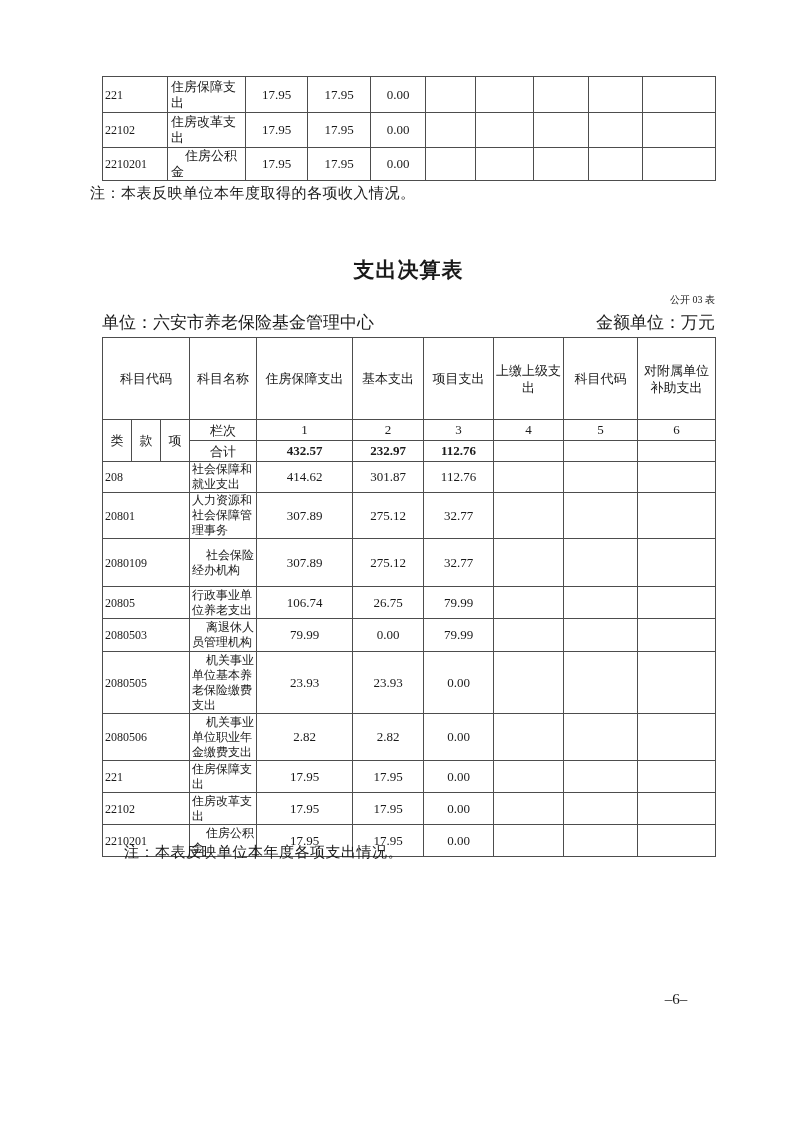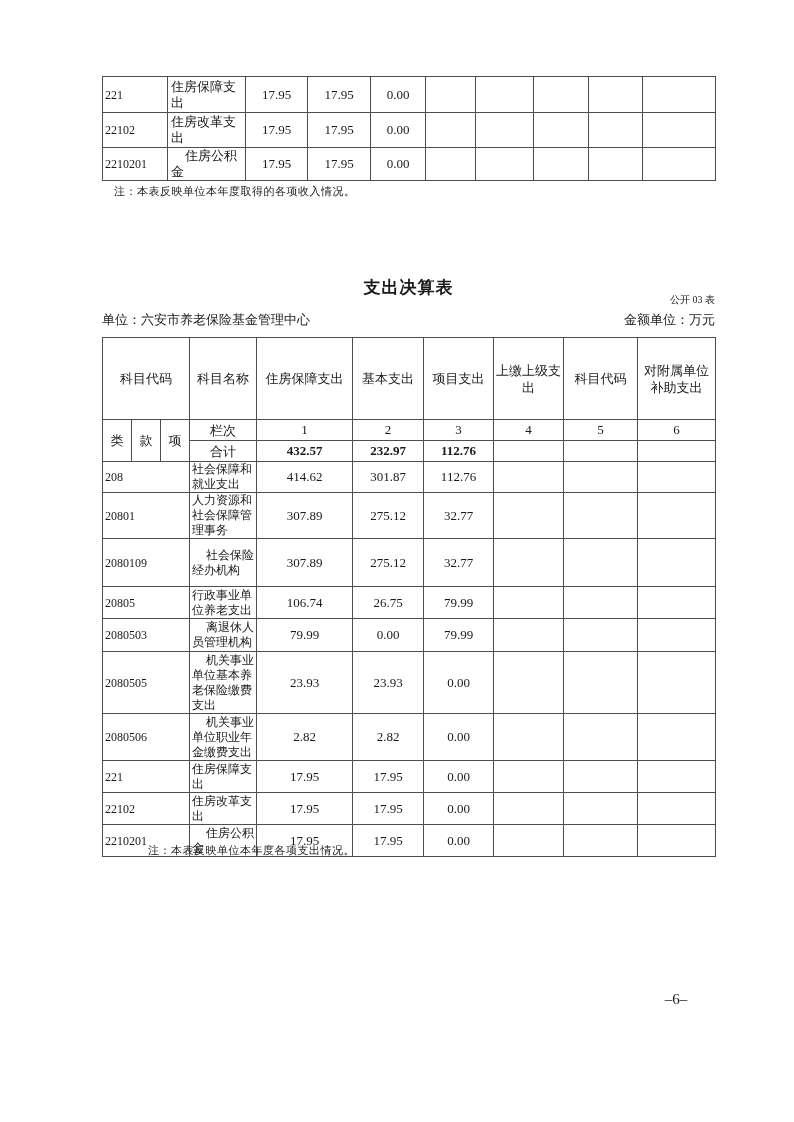--- a/index.html
+++ b/index.html
@@ -19,38 +19,37 @@
   td.code{text-align:left;font-size:12px;padding:0 2px;line-height:14px;}
   td.name{text-align:left;font-size:12px;padding:0 2px;line-height:15px;}
   td.name.indent{text-indent:14px;}
   td.num{text-align:center;font-size:13px;padding:0 1px;}
   td.hdr{text-align:center;font-size:13px;line-height:17px;padding:0 2px;}
   .bold{font-weight:bold;}
 
   .income-table{left:102px;top:76px;width:613px;}
   .income-table td.name{font-size:13px;line-height:16px;padding:0 3px;}
 
-  .note{position:absolute;left:114px;font-size:11px;letter-spacing:0.5px;}
+  .note{position:absolute;left:90px;font-size:15px;letter-spacing:0.5px;}
   .note-income{top:184px;}
   .note-expense{top:843px;margin-left:34px;}
 
   .doc-title{
     position:absolute;left:102px;top:256px;width:613px;height:32px;
-    text-align:center;font-size:17px;font-weight:bold;
+    text-align:center;font-size:21px;font-weight:bold;
     font-family:"Liberation Sans","DejaVu Sans",sans-serif;
     letter-spacing:1px;
-    margin-top:20px;
   }
   .doc-label{
     position:absolute;left:102px;top:293px;width:613px;
     text-align:right;font-size:10px;
   }
   .unit-row{
     position:absolute;left:102px;top:311px;width:613px;
-    display:flex;justify-content:space-between;font-size:13px;
+    display:flex;justify-content:space-between;font-size:17px;
   }
   .expense-table{left:102px;top:337px;width:613px;}
   tr.h82{height:82px;}
   tr.h21{height:21px;}
 
   .page-number{
     position:absolute;left:631px;top:991px;width:90px;
     text-align:center;font-size:15px;
   }
 </style>

